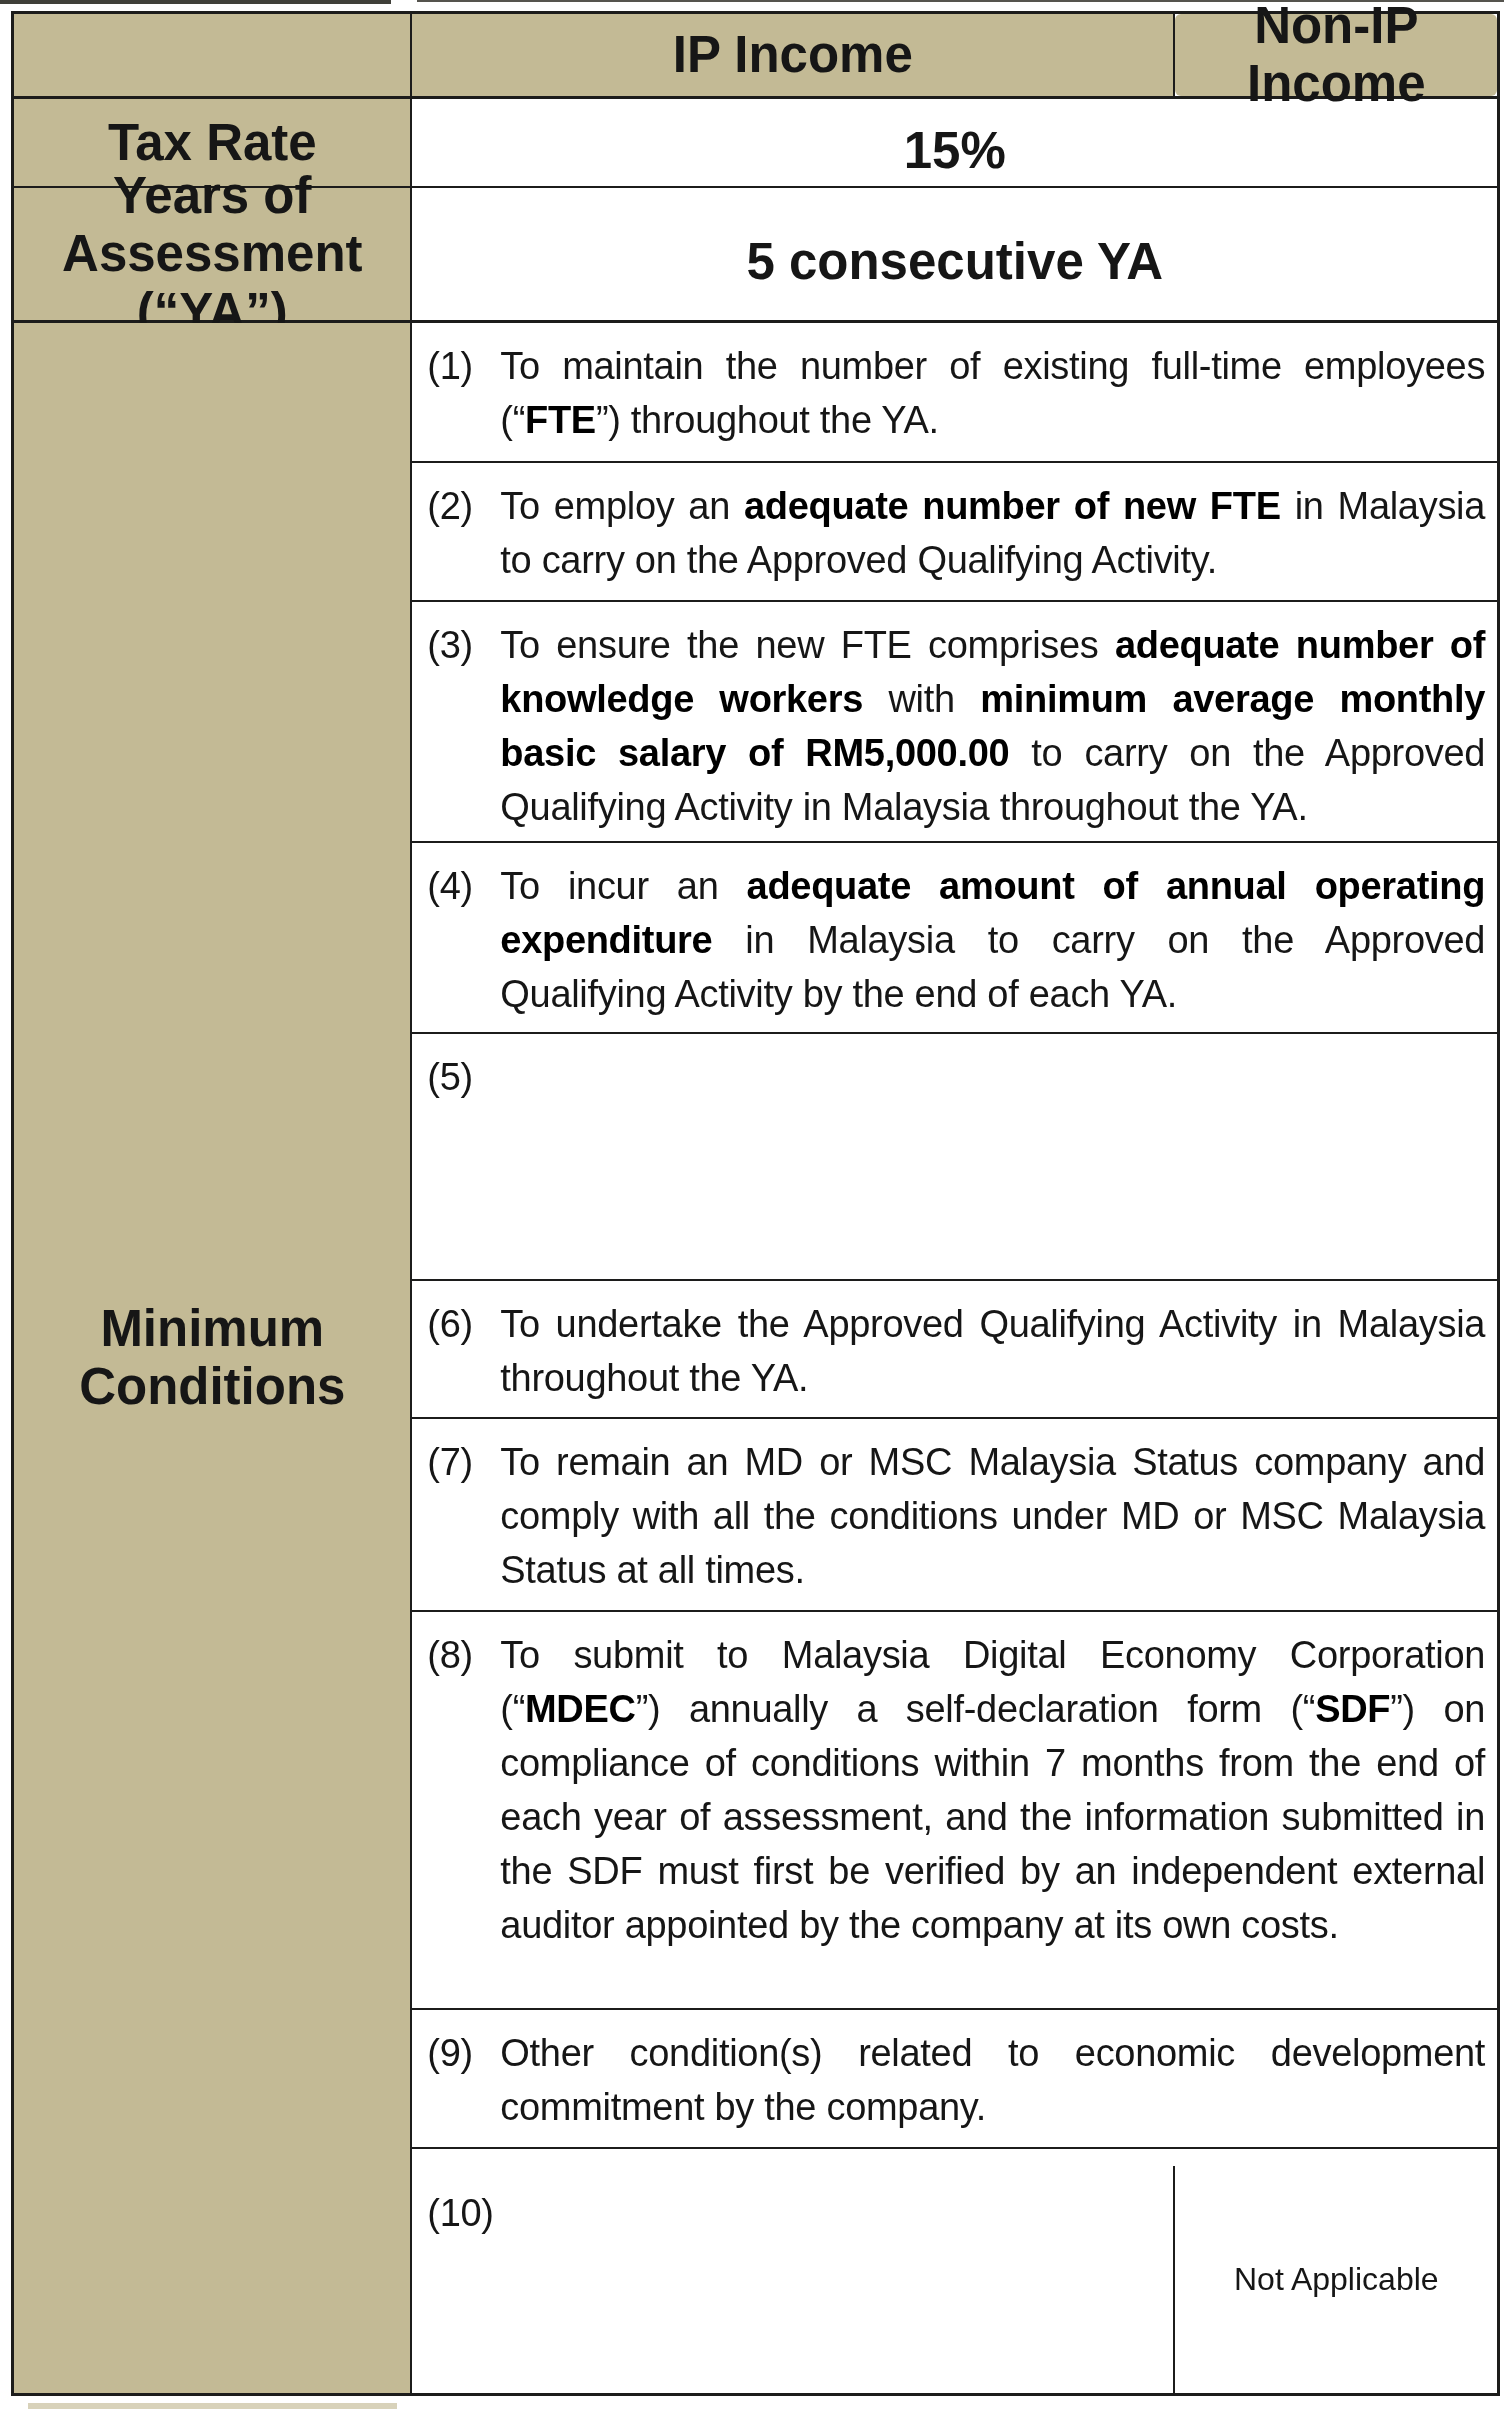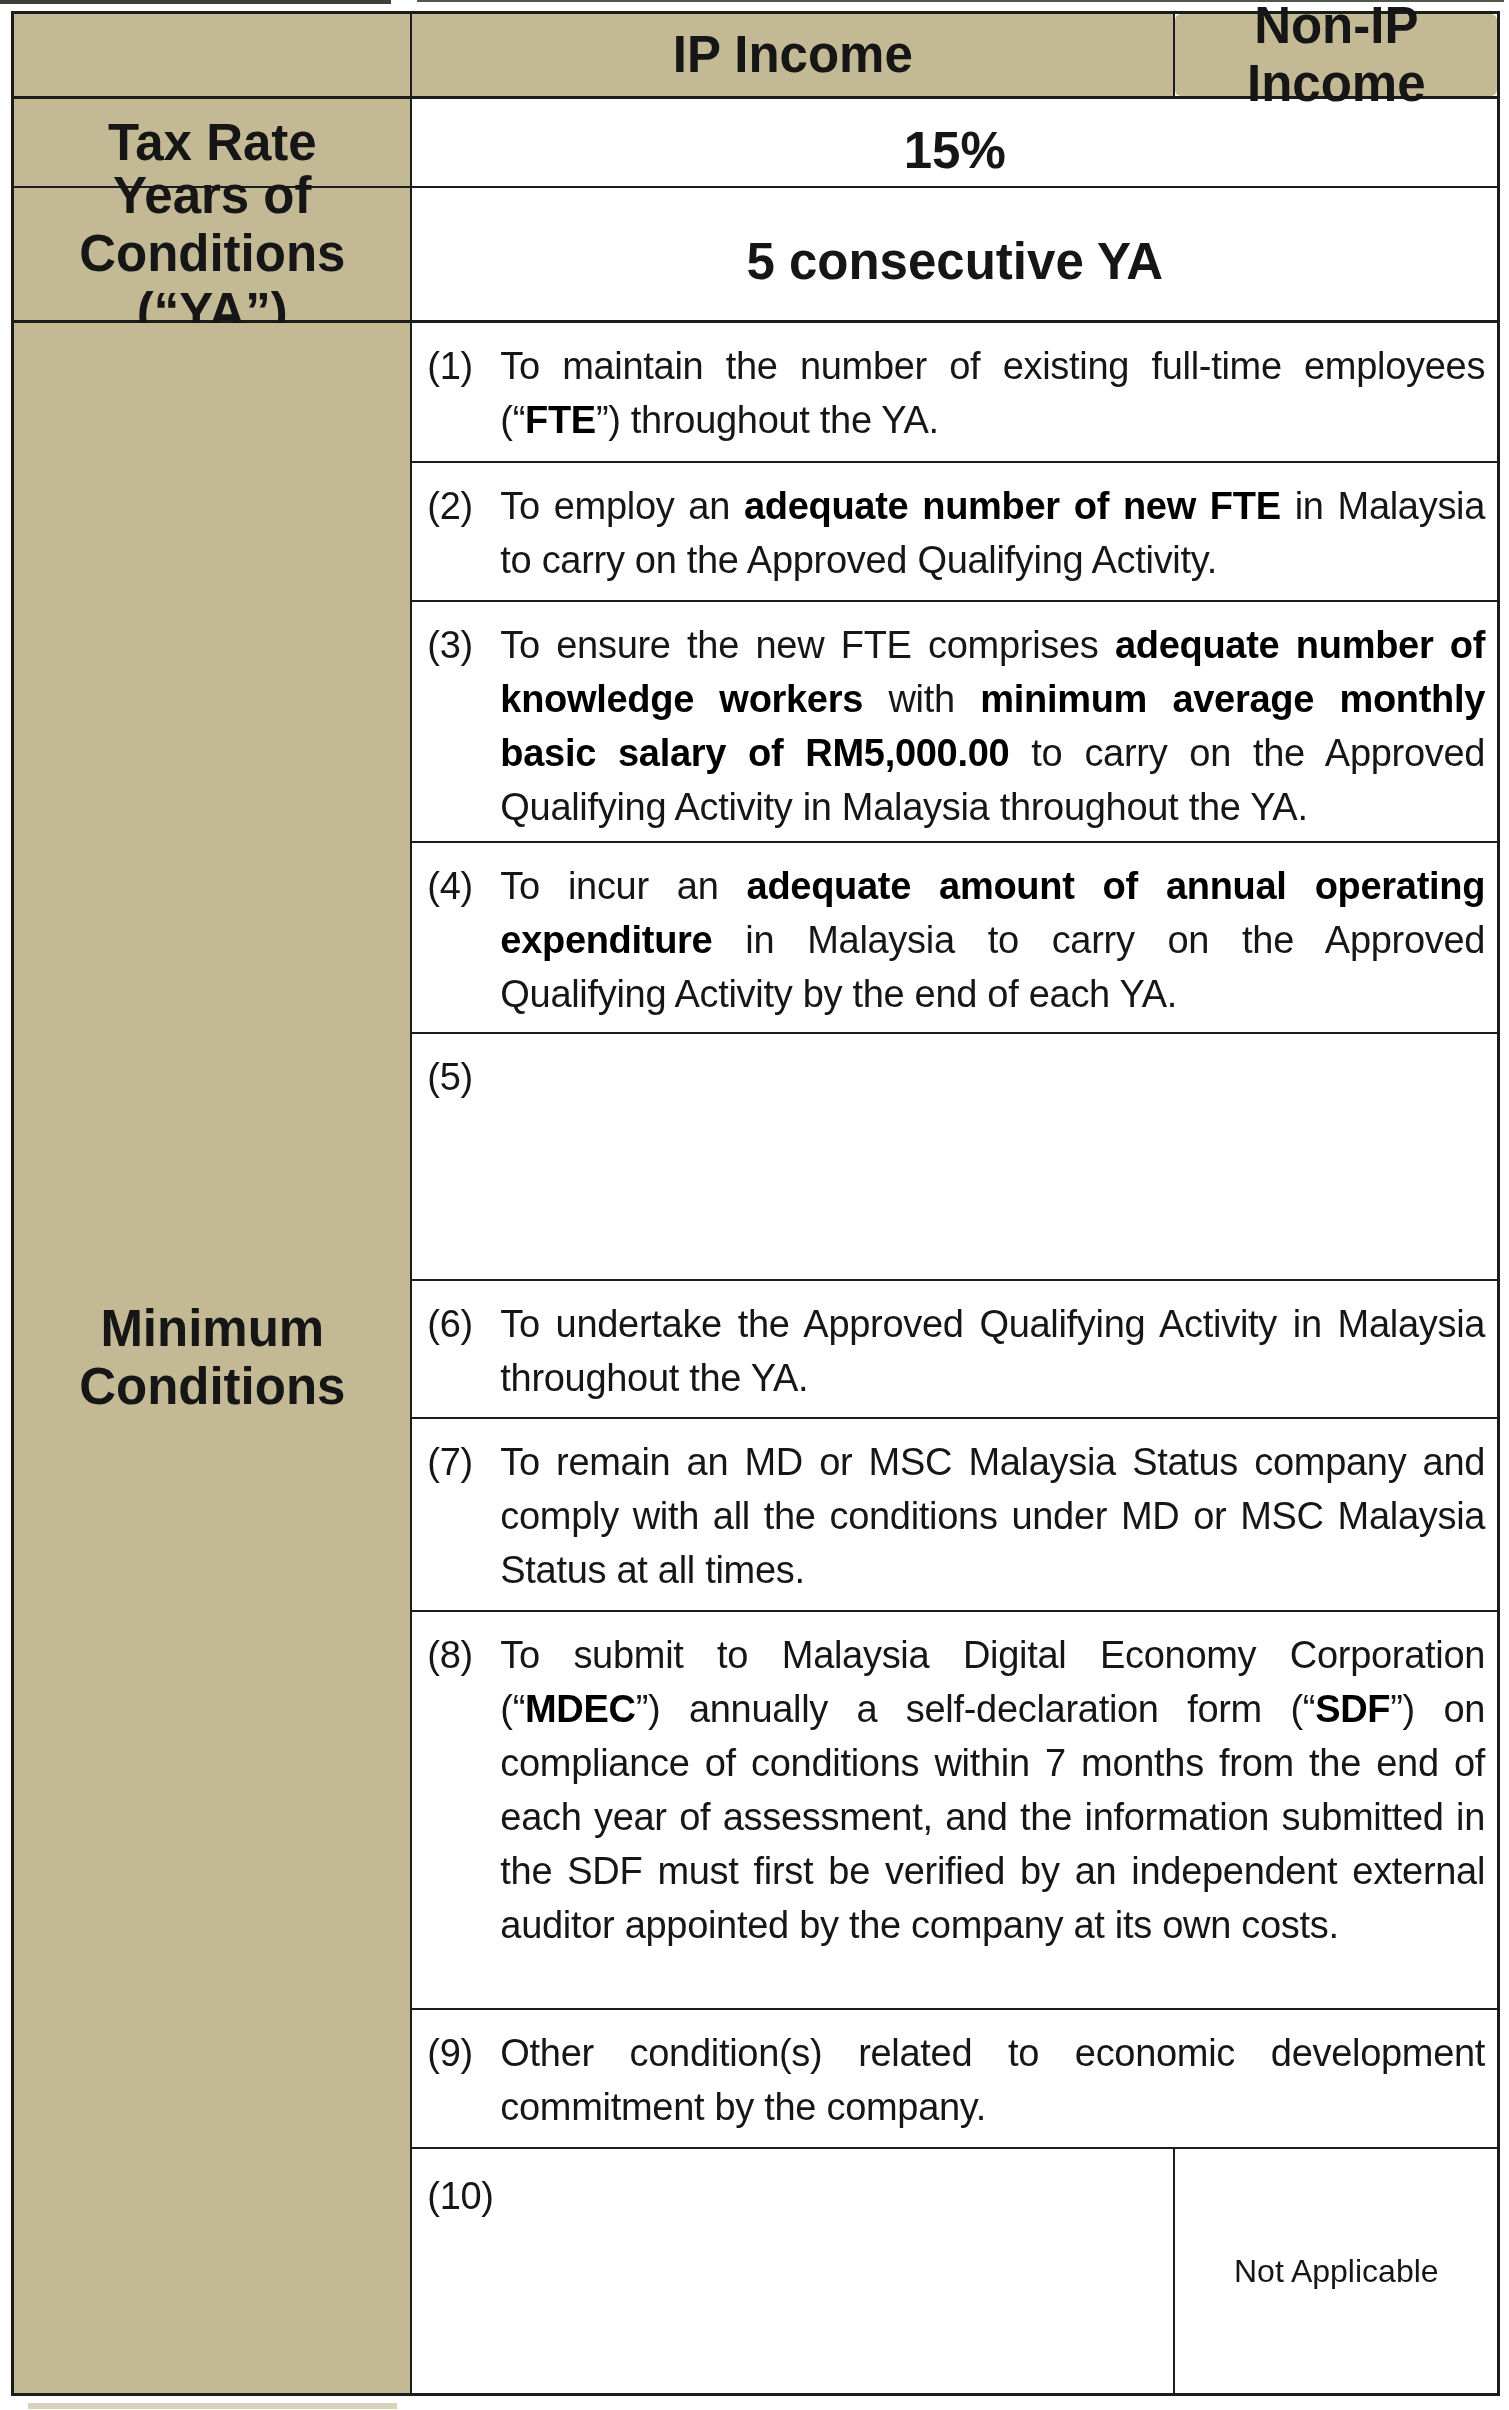--- a/index.html
+++ b/index.html
@@ -40,21 +40,21 @@
   .stack{display:flex;flex-direction:column;align-items:center;}
 
   .conds{flex:1;display:flex;flex-direction:column;min-width:0;}
   .cond{display:flex;border-bottom:2.8px solid var(--border);padding:16px 12.2px 0 15px;
         font-size:38px;line-height:54px;letter-spacing:-0.3px;}
   .cnum{flex:0 0 73px;width:73px;}
   .ctext{flex:1;text-align:justify;min-width:0;}
   .ctext b{font-weight:700;color:#000;}
   .c1{height:140px;}.c2{height:139px;}.c3{height:241px;}.c4{height:191px;}
   .c5{height:247px;}.c6{height:138px;}.c7{height:193px;}.c8{height:398px;}.c9{height:139px;}
-  .cond-split{flex:1;display:flex;padding:0;border-bottom:none;min-height:0;}
+  .cond-split{flex:1;display:flex;padding:0;border-bottom:none;min-height:0;margin-top:17px;}
   .split-left{width:763px;flex:0 0 763px;border-right:2.8px solid var(--border);
               display:flex;padding:20px 22.6px 0 15px;font-size:38px;line-height:54px;letter-spacing:-0.3px;}
   .split-right{flex:1;display:flex;align-items:center;justify-content:center;font-size:32px;}
   .doclink{color:var(--link);text-decoration:none;cursor:pointer;}
 </style>
 </head>
 <body>
 
 <div class="top-remnant-left"></div>
 <div class="top-remnant-right"></div>
@@ -70,21 +70,21 @@
 
   <div class="row taxrate-row">
     <div class="cell tan col1 hdr-label">Tax Rate</div>
     <div class="cell merged hdr-label">15%</div>
   </div>
 
   <div class="row ya-row">
     <div class="cell tan col1 hdr-label">
       <span class="stack">
         <span>Years of</span>
-        <span>Conditions (“YA”)</span>
+        <span>Assessment (“YA”)</span>
       </span>
     </div>
     <div class="cell merged hdr-label">5 consecutive YA</div>
   </div>
 
   <div class="row conditions-row">
     <div class="cell tan col1 hdr-label">
       <span class="stack">
         <span>Minimum</span>
         <span>Conditions</span>

